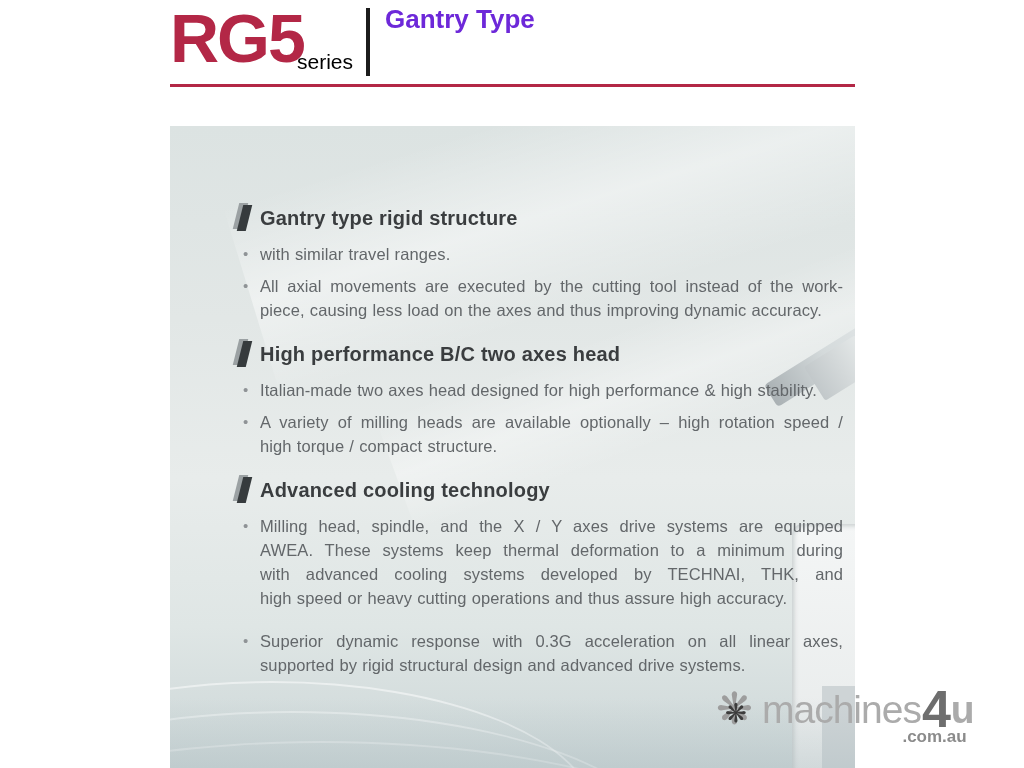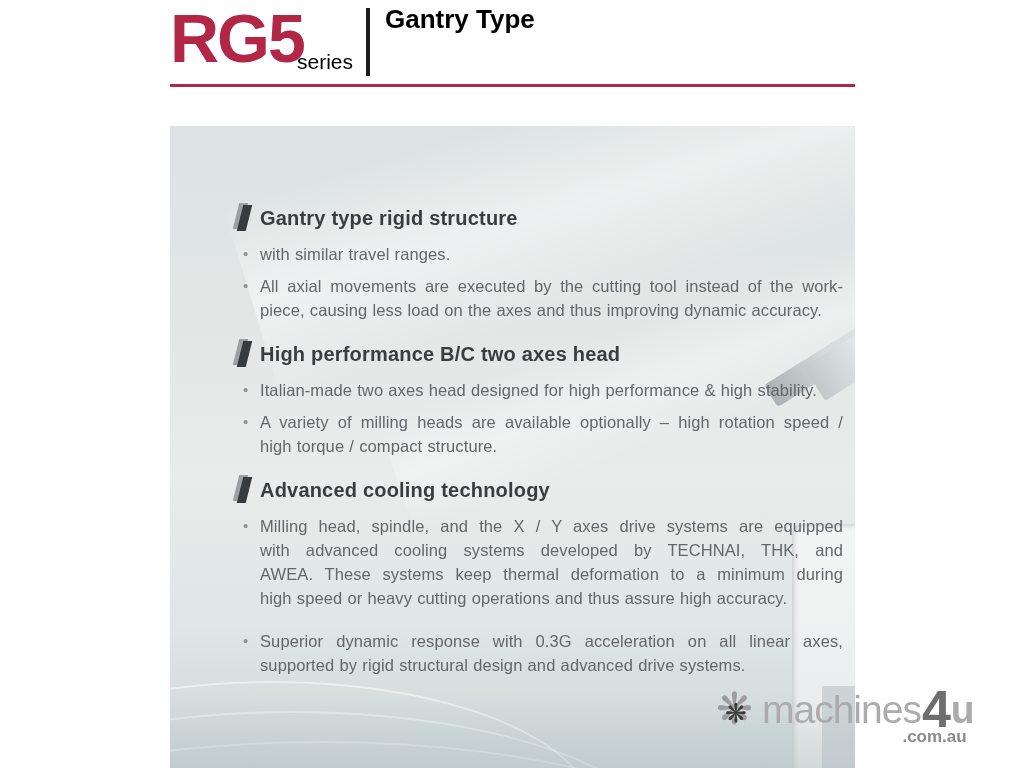--- a/index.html
+++ b/index.html
@@ -5,21 +5,21 @@
   html,body{margin:0;padding:0;background:#ffffff;}
   body{width:1024px;height:768px;position:relative;overflow:hidden;
        font-family:"Liberation Sans","DejaVu Sans",sans-serif;}
 
   
   .hdr{position:absolute;left:170px;top:0;width:685px;height:86px;overflow:hidden;}
   .rg5{position:absolute;left:0;top:2px;font-size:68px;font-weight:bold;
        letter-spacing:-2px;color:#b32746;line-height:72px;text-align:right;}
   .series{position:absolute;left:127px;top:50px;font-size:21px;color:#000000;text-align:right;}
   .vdiv{position:absolute;left:196px;top:8px;width:4px;height:68px;background:#1c1c1c;}
-  .titles{position:absolute;left:215px;top:2px;white-space:nowrap;color:#000000;}
+  .titles{position:absolute;left:215px;top:2px;white-space:nowrap;color:#6d28d9;}
   .title1{font-size:26px;font-weight:bold;line-height:35px;}
   .title2{font-size:28px;font-weight:bold;line-height:38px;}
   .redrule{position:absolute;left:170px;top:84px;width:685px;height:3px;background:#b32746;}
 
   
   .panel{position:absolute;left:170px;top:126px;width:685px;height:642px;overflow:hidden;
          background:linear-gradient(180deg,#dce3e2 0%,#e2e7e6 30%,#e8eceb 55%,#dfe6e5 78%,#ccd6d7 100%);}
   
   .swoosh1{position:absolute;right:-180px;top:-40px;width:800px;height:200px;
            transform:rotate(-17deg);
@@ -136,22 +136,22 @@
         <div class="sec-header">
           <span class="marker">
             <i class="mk-back"></i>
             <i class="mk-front"></i>
           </span>
           <h3 class="sec-title">Advanced cooling technology</h3>
         </div>
         <div class="bullet">
           <span class="dot">•</span>
           <div class="b-line">Milling head, spindle, and the X / Y axes drive systems are equipped</div>
+          <div class="b-line">AWEA. These systems keep thermal deformation to a minimum during</div>
           <div class="b-line">with advanced cooling systems developed by TECHNAI, THK, and</div>
-          <div class="b-line">AWEA. These systems keep thermal deformation to a minimum during</div>
           <div class="b-line last">high speed or heavy cutting operations and thus assure high accuracy.</div>
         </div>
       </div>
       <div class="section">
         <div class="bullet">
           <span class="dot">•</span>
           <div class="b-line">Superior dynamic response with 0.3G acceleration on all linear axes,</div>
           <div class="b-line last">supported by rigid structural design and advanced drive systems.</div>
         </div>
       </div>

